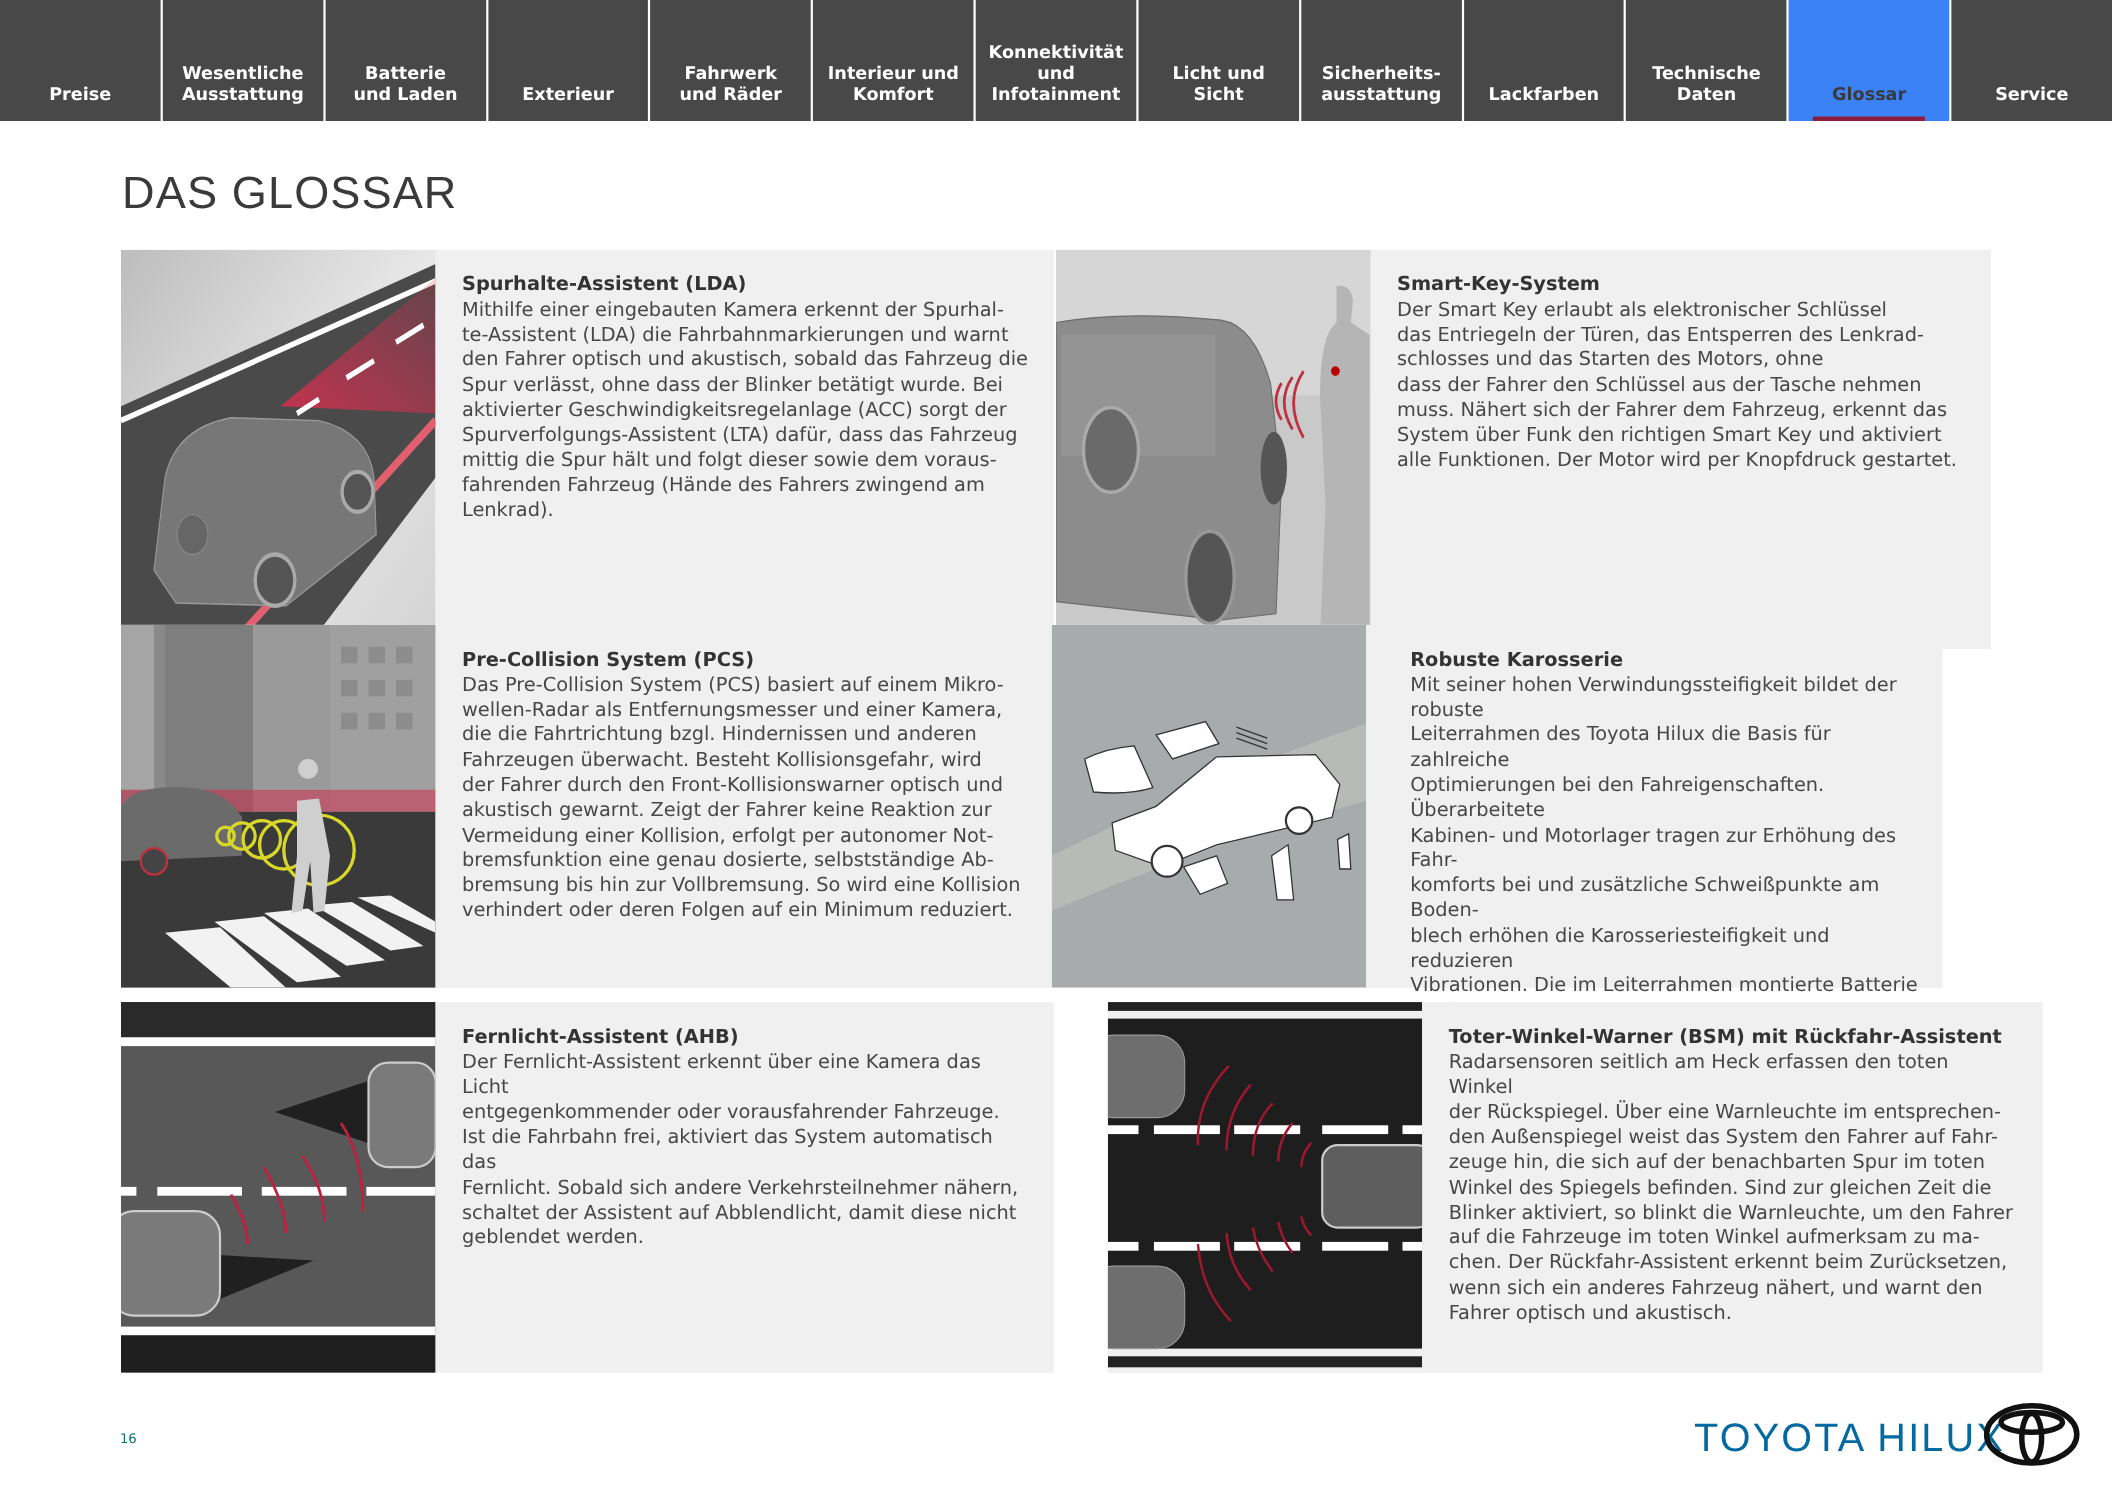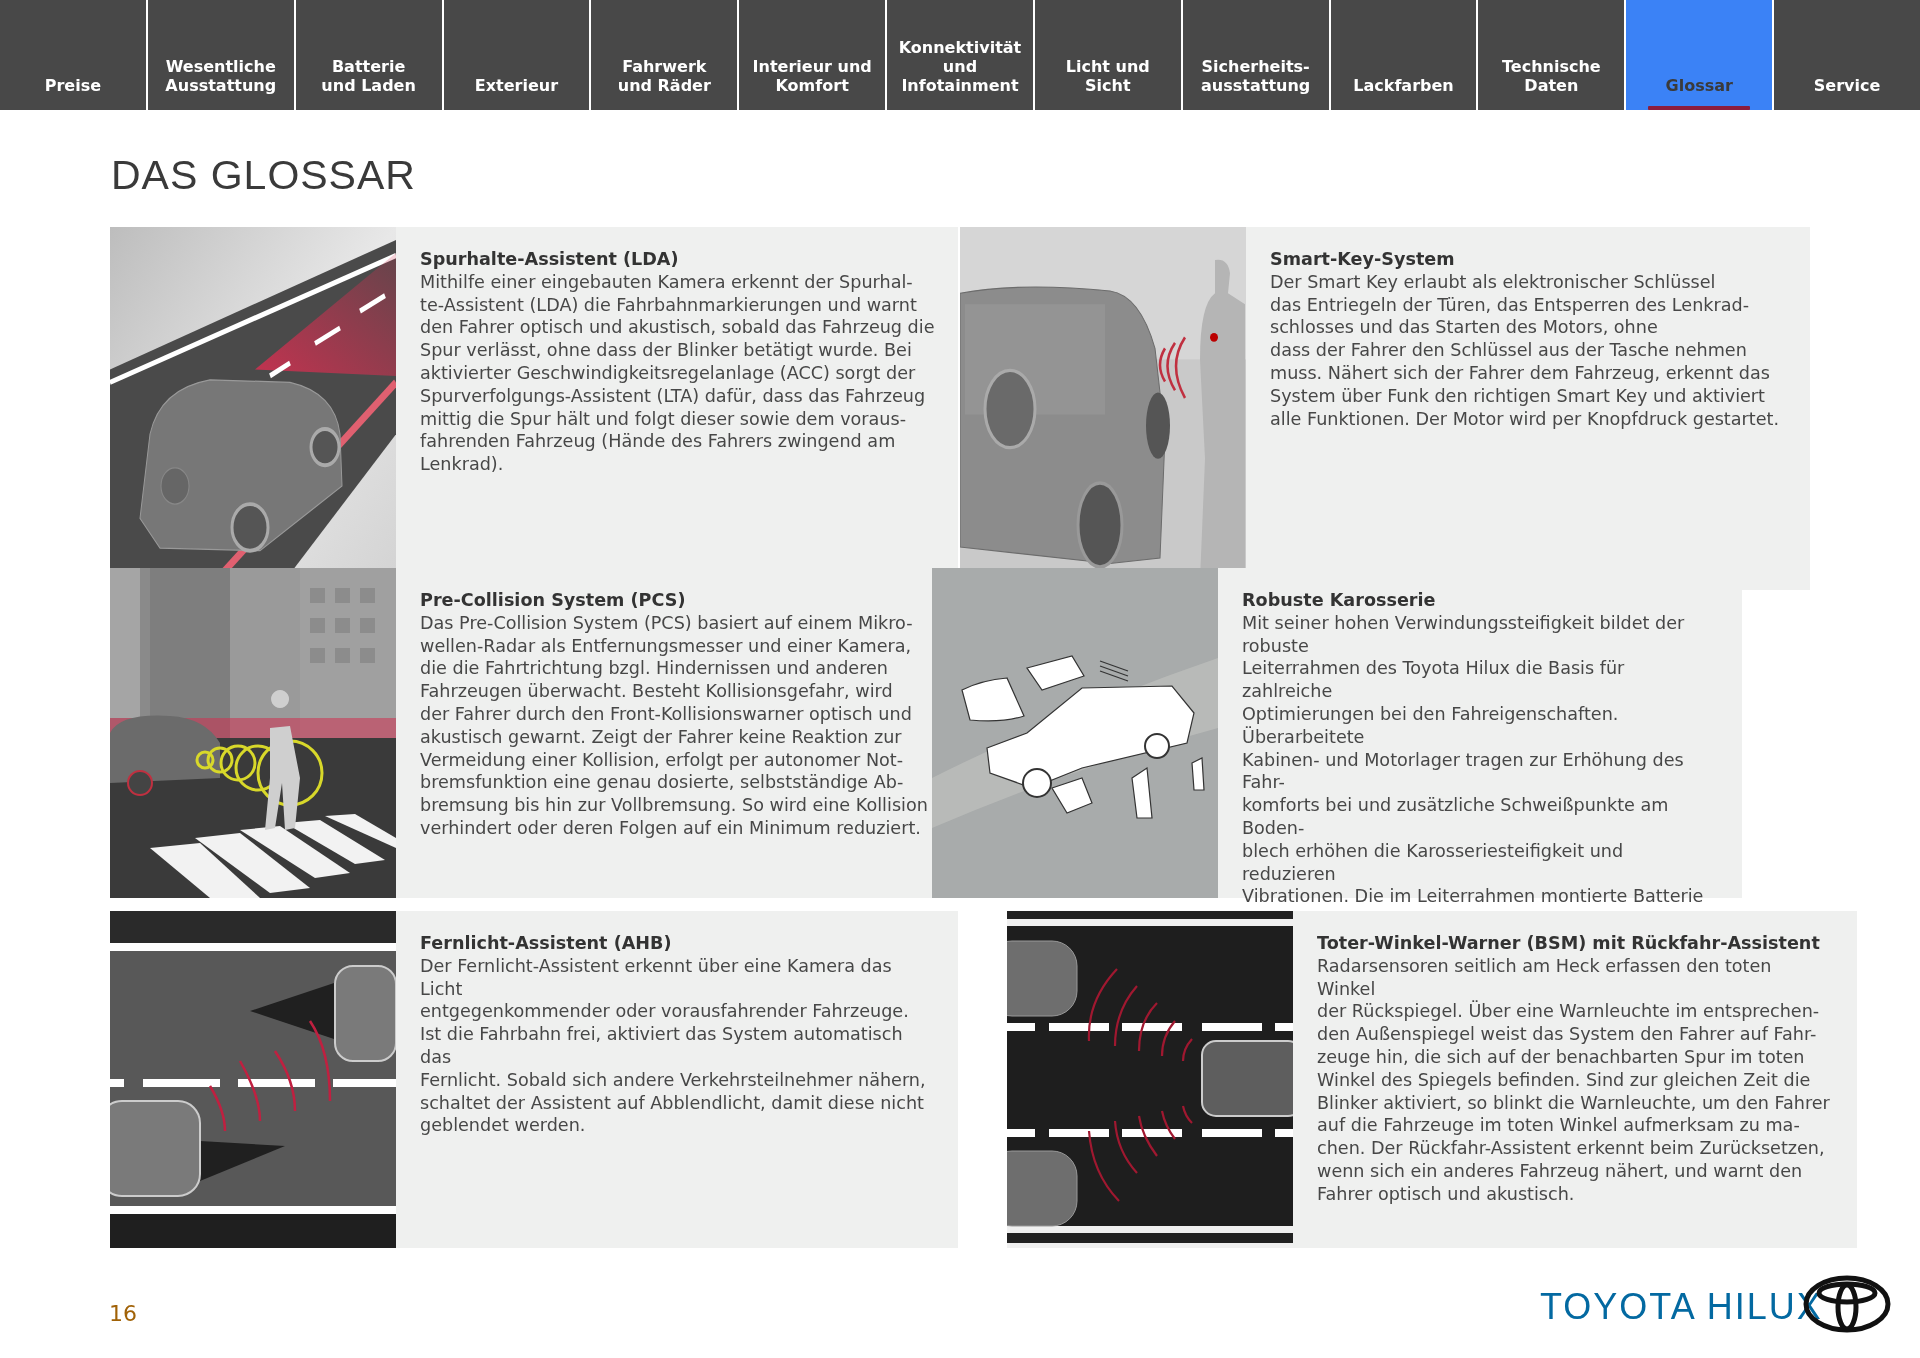--- a/index.html
+++ b/index.html
@@ -18,21 +18,21 @@
 
     
     .card { position: absolute; background: #eff0ef; display: flex; }
     .card .img { width: 286px; flex: 0 0 286px; height: 100%; position: relative; overflow: hidden; }
     .card .img svg { display: block; width: 100%; height: 100%; }
     .card .text { padding: 21px 22px 0 24px; font-size: 17.6px; line-height: 22.8px; color: #474747; }
     .card .text h3 { font-size: 17.6px; font-weight: bold; line-height: 22.8px; color: #333; }
     .card .text p { white-space: pre-line; }
 
     
-    .page-num { position: absolute; left: 109px; top: 1301px; font-size: 22px; color: #a16207; }
+    .page-num { position: absolute; left: 109px; top: 1301px; font-size: 12px; color: #0f766e; }
     .brand { position: absolute; left: 1540px; top: 1286px; font-family: "Liberation Sans", sans-serif; font-size: 36px; letter-spacing: 2px; color: #0369a1; }
     .logo { position: absolute; left: 1803px; top: 1275px; width: 88px; height: 58px; }
   </style>
 </head>
 <body>
 
 <nav class="nav">
   <div class="nav-tab">Preise</div>
   <div class="nav-tab">Wesentliche
 Ausstattung</div>
@@ -178,21 +178,21 @@
 Fahrzeugen überwacht. Besteht Kollisionsgefahr, wird
 der Fahrer durch den Front-Kollisionswarner optisch und
 akustisch gewarnt. Zeigt der Fahrer keine Reaktion zur
 Vermeidung einer Kollision, erfolgt per autonomer Not-
 bremsfunktion eine genau dosierte, selbstständige Ab-
 bremsung bis hin zur Vollbremsung. So wird eine Kollision
 verhindert oder deren Folgen auf ein Minimum reduziert.</p>
   </div>
 </section>
 
-<section class="card" style="left:932px; top:568px; width:810px; height:330px;">
+<section class="card" style="left:956px; top:568px; width:810px; height:330px;gap:16px;">
   <div class="img">
     <svg viewBox="0 0 286 330" preserveAspectRatio="none">
       <rect width="286" height="330" fill="#a8abab"></rect>
       <path d="M0,210 Q140,140 286,90 L286,160 Q140,200 0,260 Z" fill="#bfc1bd" opacity="0.7"></path>
       <g fill="#fff" stroke="#333" stroke-width="1.2">
         <path d="M30,122 Q50,112 75,110 L92,148 Q70,155 38,152 Z"></path>
         <path d="M95,100 L140,88 L152,108 L110,122 Z"></path>
         <path d="M55,180 L95,165 L150,120 L240,118 L262,145 L255,175 L150,200 L100,220 L58,205 Z"></path>
         <path d="M120,220 L150,210 L160,235 L135,245 Z"></path>
         <path d="M200,210 L215,200 L220,250 L205,250 Z"></path>

